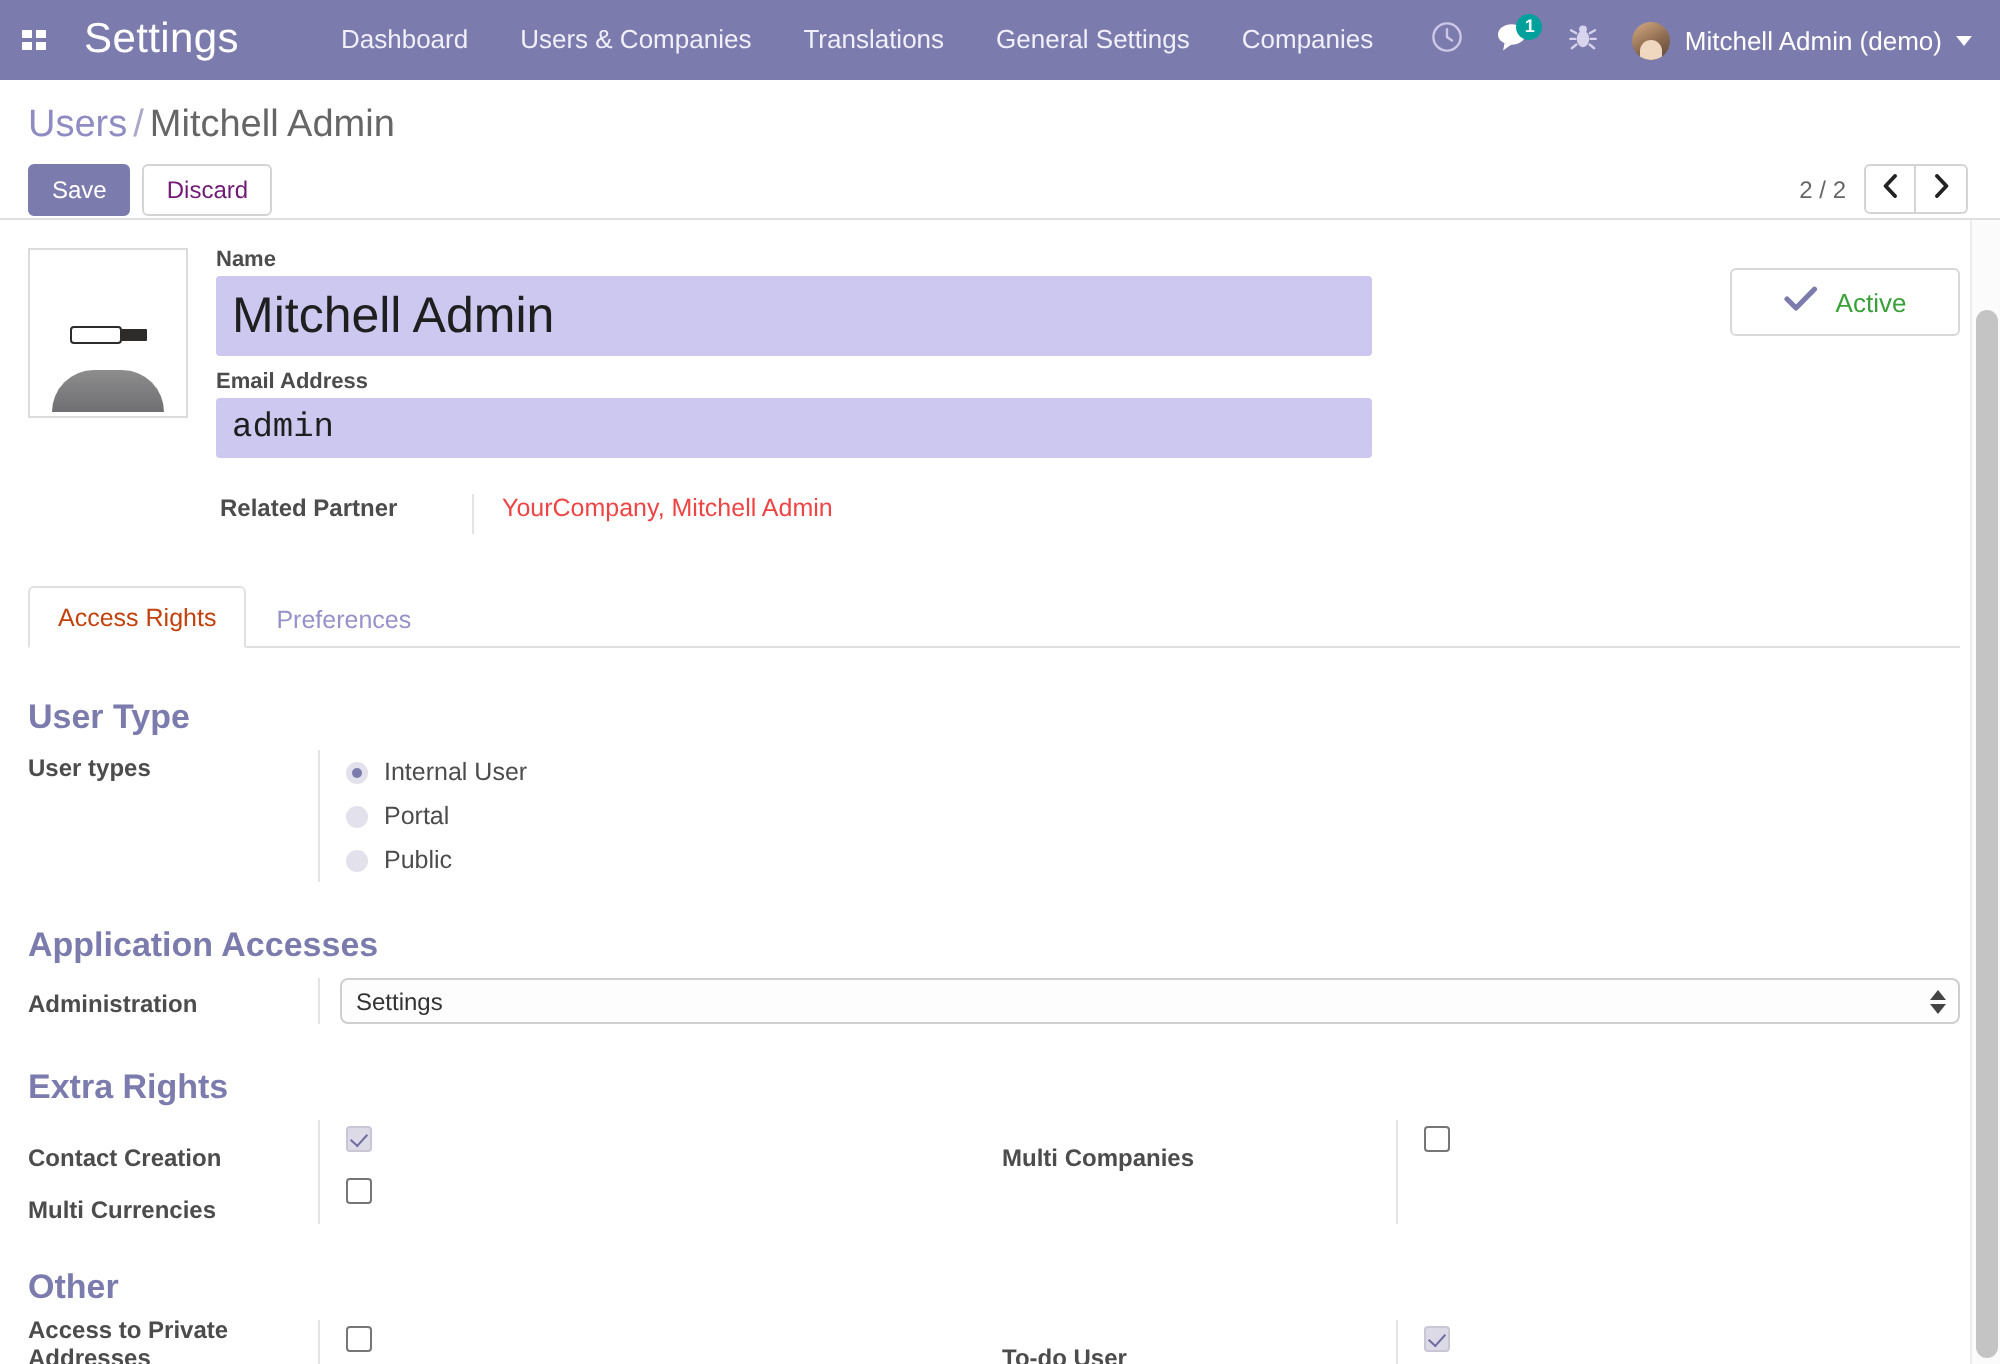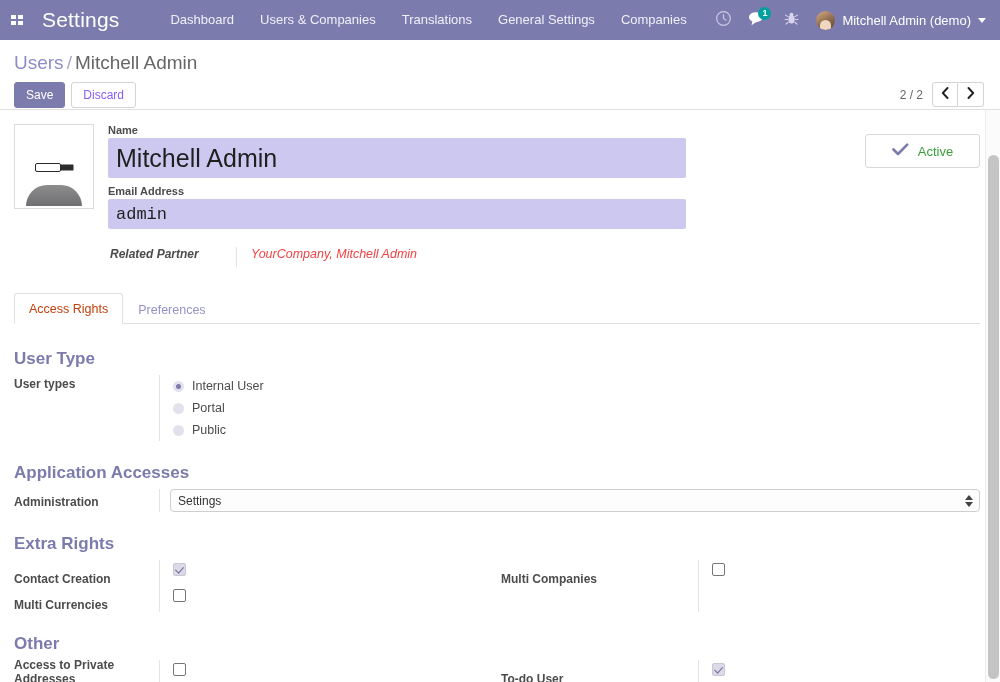--- a/index.html
+++ b/index.html
@@ -132,21 +132,21 @@
     line-height: 16px;
     font-family: "Liberation Sans", sans-serif;
   }
   .btn-primary {
     background: #7c7bad;
     color: #ffffff;
     border: 1px solid #7c7bad;
   }
   .btn-default {
     background: #ffffff;
-    color: #8b5cf6;
+    color: #701a75;
     border: 1px solid #d4d4d4;
   }
   #pager {
     position: absolute;
     right: 16px;
     top: 42px;
     display: flex;
     align-items: center;
   }
   #pager-count { font-size: 12px; color: #666; margin-right: 9px; }
@@ -245,21 +245,20 @@
     padding: 3px 8px;
     height: 30px;
     outline: none;
   }
   #email-block { margin-top: 7px; }
 
   #related-row {
     display: flex;
     align-items: flex-start;
     margin-top: 18px;
-    font-style: italic;
   }
   #related-label {
     width: 128px;
     font-size: 12px;
     font-weight: bold;
     color: #4c4c4c;
     padding-left: 2px;
     flex: none;
   }
   #related-value {

